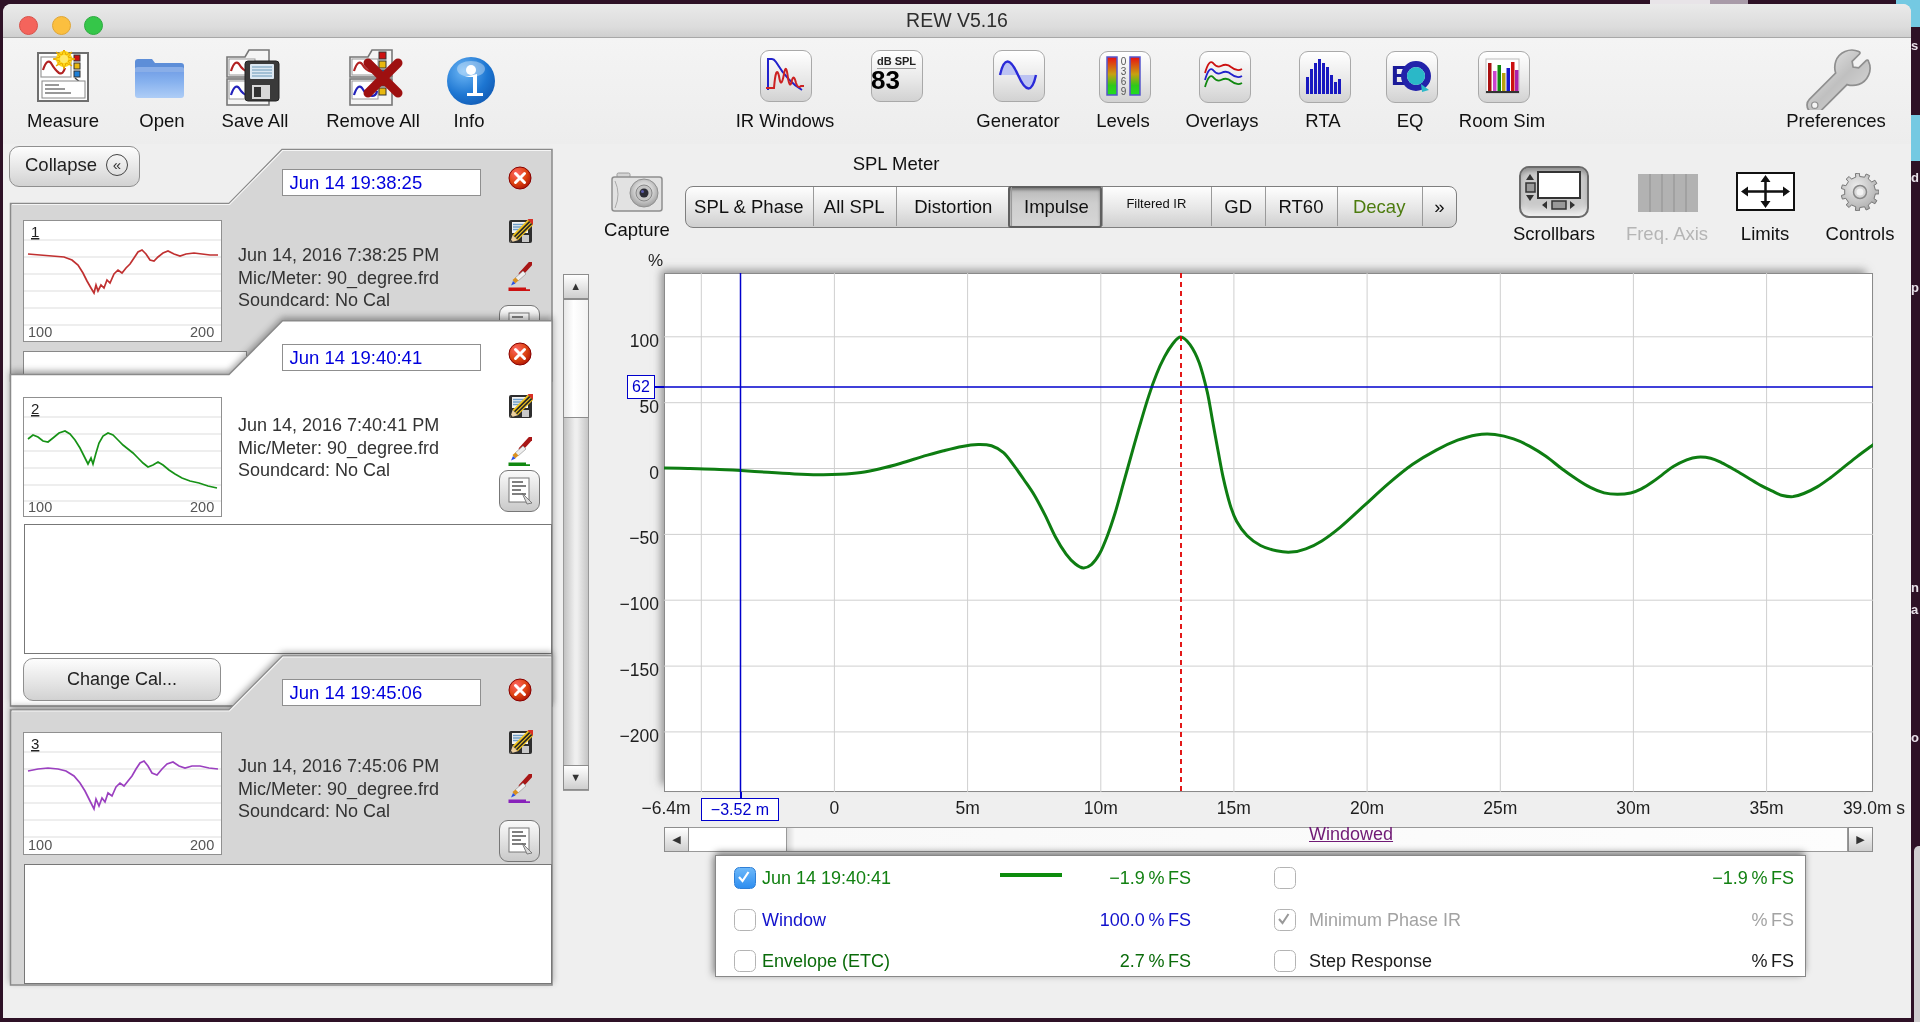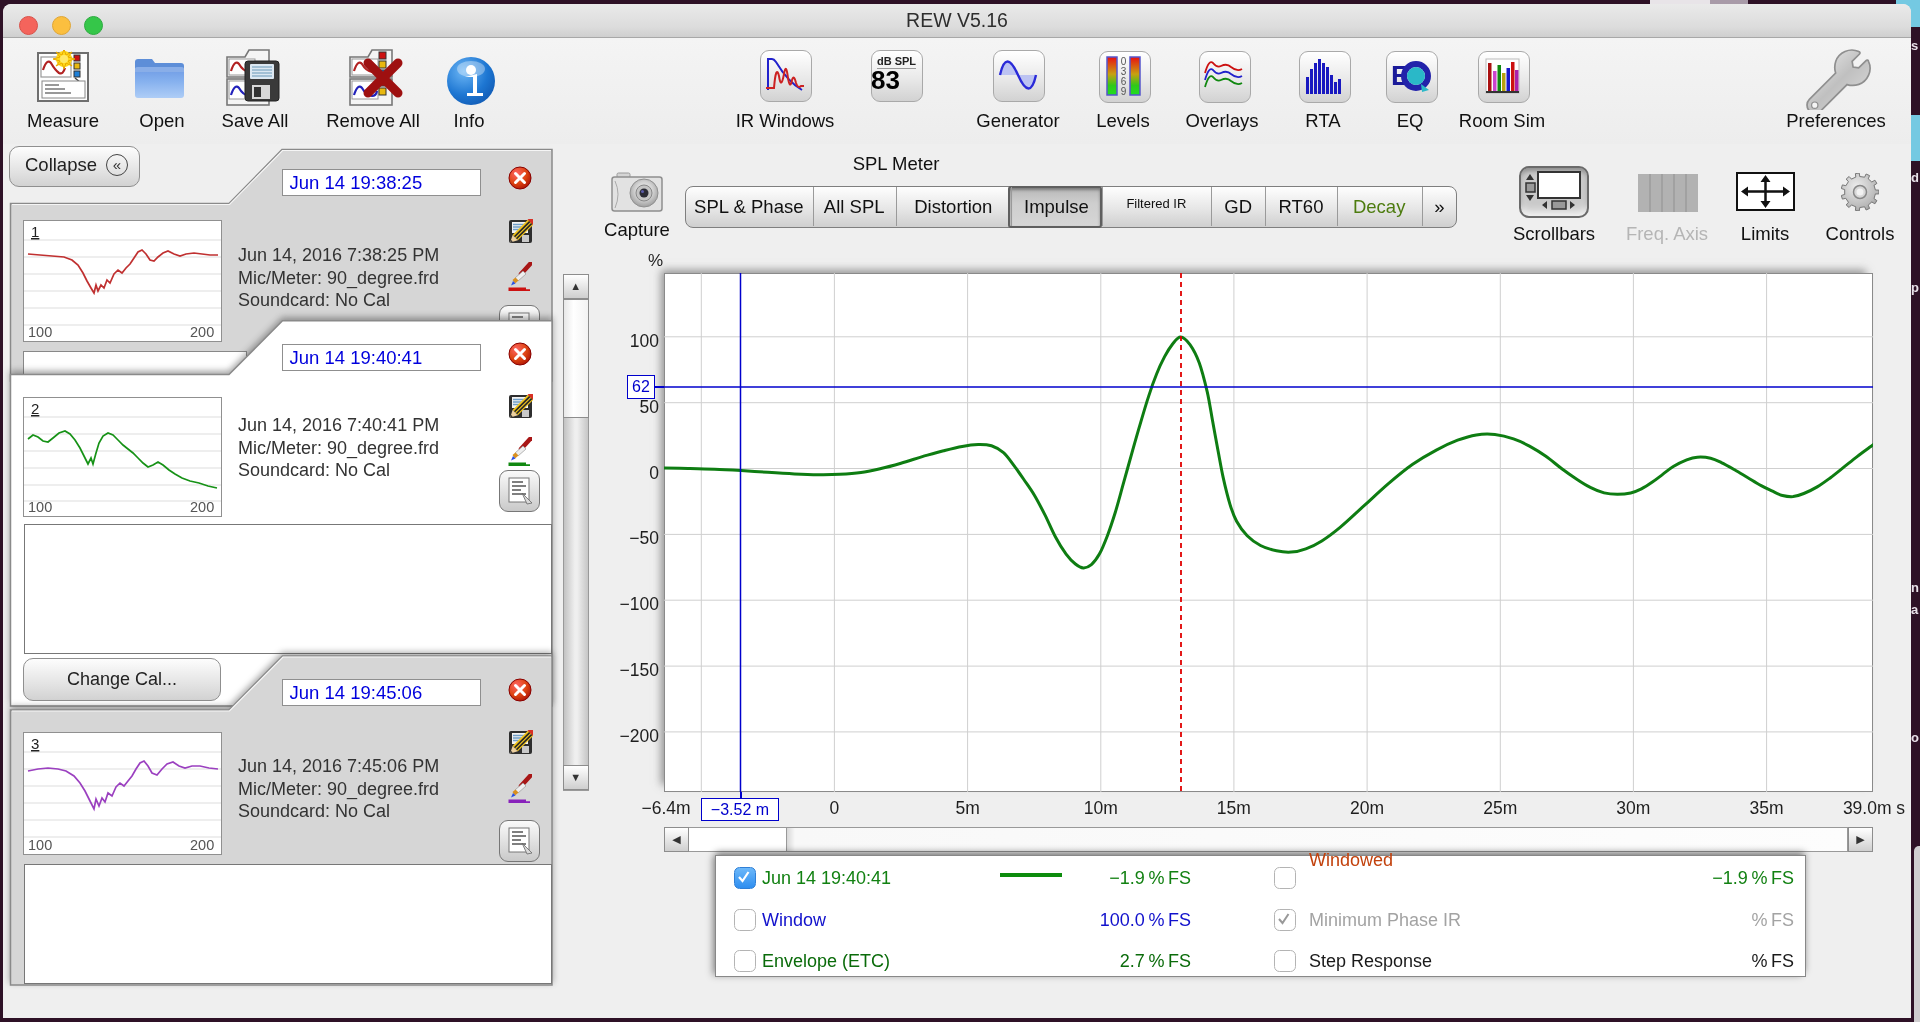--- a/index.html
+++ b/index.html
@@ -531,21 +531,21 @@
 
 <div class="abs" style="left:711.7px;top:850.7px;width:1091px;height:122px;background:#fff;border:1.3px solid #888;box-sizing:border-box;box-shadow:0 -4px 7px -1px rgba(0,0,0,0.4), -4px 0 7px -1px rgba(0,0,0,0.25);"></div>
 <div id="legend">
 <div class="cb" style="left:730.5px;top:862.6px;background:linear-gradient(#6cb8fa,#2e8ef0);border-color:#2f7fd6;"><svg width="17" height="17" viewBox="0 0 17 17">
             <path d="M4 9 l3.5 4 L13.5 4" stroke="#fff" stroke-width="2.2" fill="none"></path>
           </svg></div>
 <div class="abs legtxt" style="left:759px;top:863.5px;color:#128112;">Jun 14 19:40:41</div>
 <div class="abs" style="left:997px;top:869px;width:62px;height:3.5px;background:#0d8c0d;"></div>
 <div class="abs legtxt" style="left:1068px;top:863.5px;width:120px;text-align:right;color:#128112;">−1.9 % FS</div>
 <div class="cb" style="left:1270.5px;top:862.6px;"></div>
-<div class="abs legtxt" style="left:1306px;top:846px;color:#c2410c;">Windowed</div>
+<div class="abs legtxt" style="left:1306px;top:820px;color:#701a75;text-decoration:underline;">Windowed</div>
 <div class="abs legtxt" style="left:1671px;top:863.5px;width:120px;text-align:right;color:#128112;">−1.9 % FS</div>
 <div class="cb" style="left:730.5px;top:905px;"></div>
 <div class="abs legtxt" style="left:759px;top:906px;color:#1111cc;">Window</div>
 <div class="abs legtxt" style="left:1068px;top:906px;width:120px;text-align:right;color:#1111cc;">100.0 % FS</div>
 <div class="cb" style="left:1270.5px;top:905px;"><svg width="17" height="17" viewBox="0 0 17 17">
             <path d="M4 9 l3.5 4 L13.5 4" stroke="#999" stroke-width="2" fill="none"></path>
           </svg></div>
 <div class="abs legtxt" style="left:1306px;top:906px;color:#a3a3a3;">Minimum Phase IR</div>
 <div class="abs legtxt" style="left:1671px;top:906px;width:120px;text-align:right;color:#a3a3a3;">% FS</div>
 <div class="cb" style="left:730.5px;top:945.5px;"></div>

